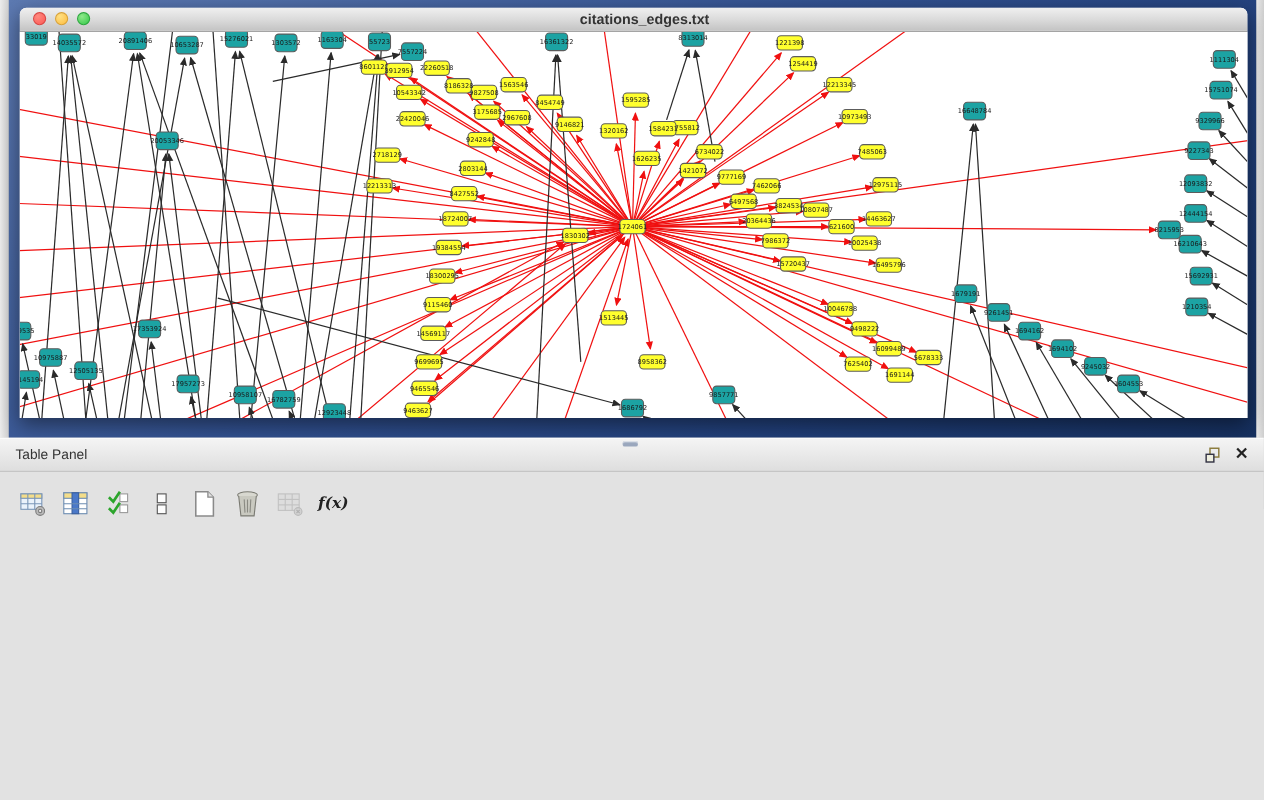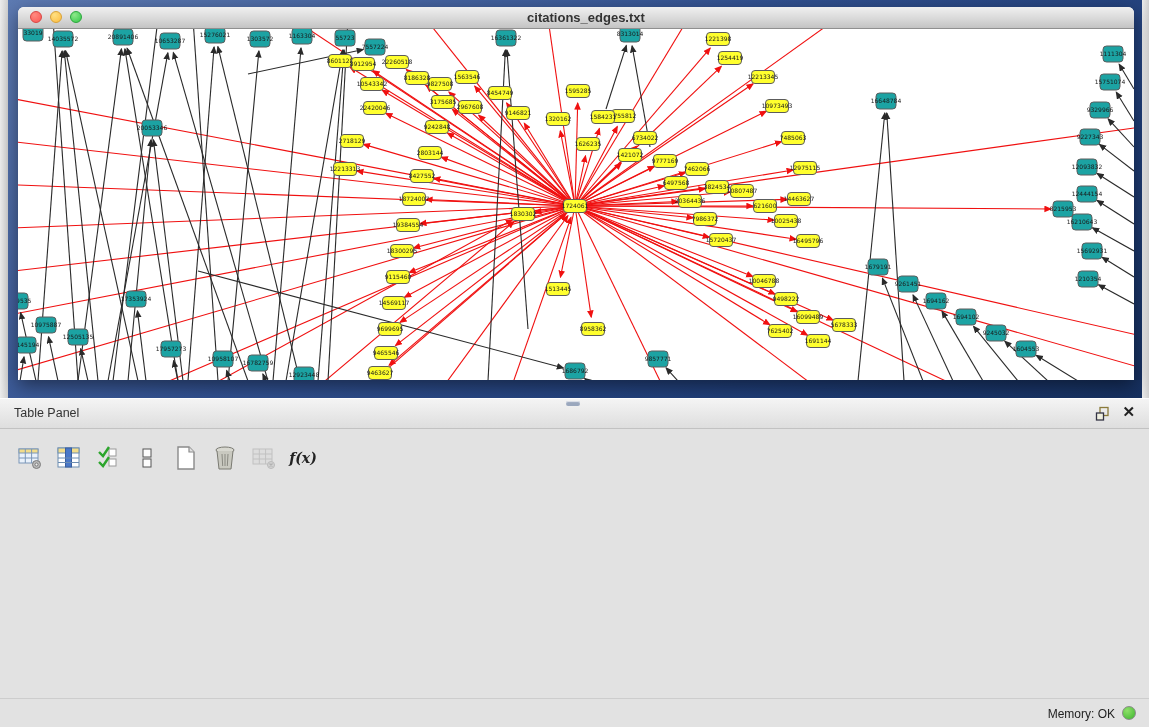--- a/index.html
+++ b/index.html
@@ -683,18 +683,14 @@
           <line x1="2" y1="13" x2="21" y2="13" stroke="#9a9a9a"></line>
           <circle cx="20" cy="19" r="3.5" fill="#c0c0c0" stroke="#8a8a8a"></circle>
           <path d="M18.5,17.5 L21.5,20.5 M21.5,17.5 L18.5,20.5" stroke="#777" stroke-width="1.2"></path>
         </svg>
       </span>
       <span class="tbtn fx">f(x)</span>
     </div>
 
   </div>
 
-  <div class="statusbar">
-    <span class="mem-label">Memory: OK</span>
-    <span class="mem-dot"></span>
-  </div>
 
 </div>
 
 </body></html>

